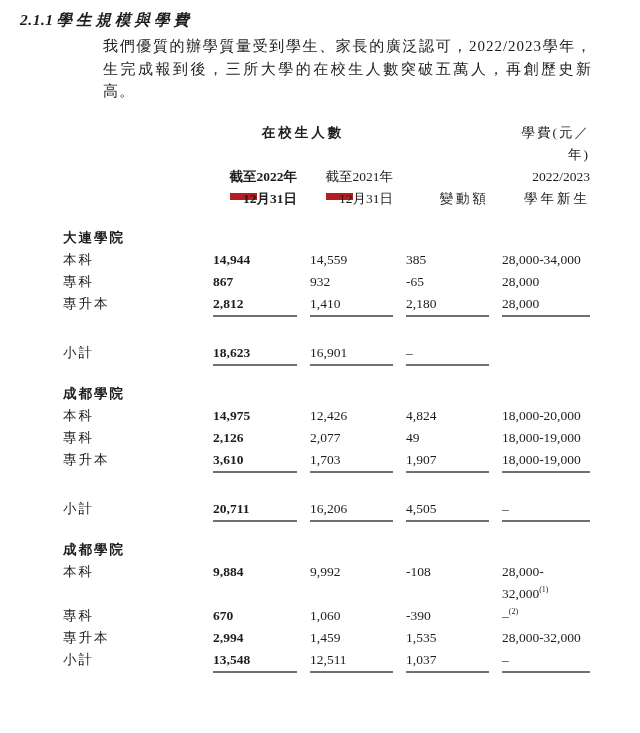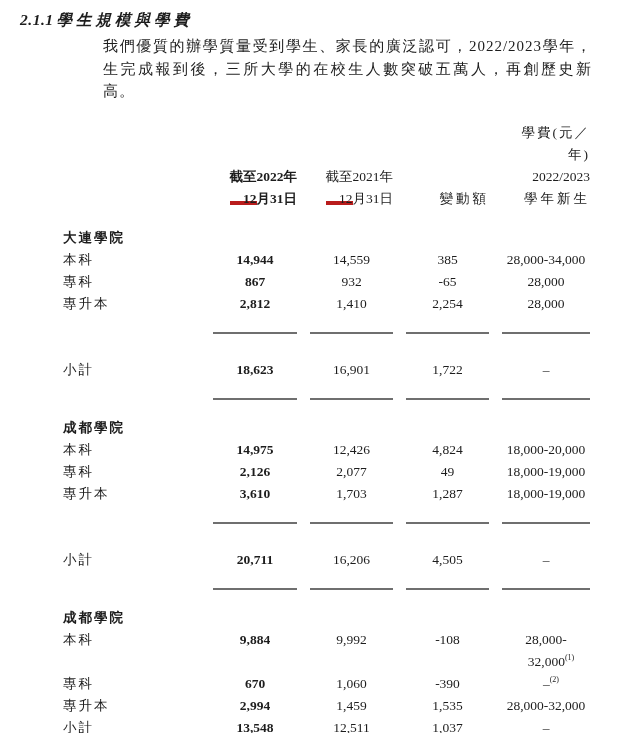--- a/index.html
+++ b/index.html
@@ -32,24 +32,24 @@
     line-height: 22px;
   }
   .cell { min-height: 22px; }
   .right { text-align: right; }
   .center { text-align: center; }
   .bold { font-weight: 700; }
   .cjk { letter-spacing: 2px; }
   .cjk3 { letter-spacing: 3px; }
   .span23 { grid-column: 2 / 4; }
   .col5 { grid-column: 5; }
-  .num { text-align: center; }
-  .u { border-bottom: 4px solid #b91c1c; padding-bottom: 17px; }
-
-  .rule .num { border-bottom: 2px solid #6f6f6f; padding-bottom: 17px; }
+  .num { text-align: left; }
+  .u { border-bottom: 7px solid #b91c1c; padding-bottom: 9px; }
+
+  .rule .num { border-bottom: 2px solid #6f6f6f; padding-bottom: 0; }
 
   .section-name { margin-top: 17px; }
   .subtotal-gap { margin-top: 25px; }
   .section-gap { }
 
   .feecell { position: relative; }
   .fnote {
     font-size: 8px; vertical-align: super; line-height: 0;
     margin-right: -10px; letter-spacing: 0;
   }
@@ -66,20 +66,21 @@
   <div class="para">
     <div class="pline">我們優質的辦學質量受到學生、家長的廣泛認可，2022/2023學年，</div>
     <div class="pline">生完成報到後，三所大學的在校生人數突破五萬人，再創歷史新</div>
     <div class="pline last">高。</div>
   </div>
 
   <div class="dtable">
 
     <div class="trow">
       <div class="cell"></div>
+      <div class="cell span23 center bold cjk3">在校生人數</div>
       <div class="cell"></div>
       <div class="cell col5 right cjk">學費(元／年)</div>
     </div>
 
     <div class="trow">
       <div class="cell"></div>
       <div class="cell right bold"><span class="u">截至</span><span>2022年</span></div>
       <div class="cell right"><span class="u">截至</span><span>2021年</span></div>
       <div class="cell"></div>
       <div class="cell right">2022/2023</div>
@@ -110,29 +111,28 @@
       <div class="cell num bold">867</div>
       <div class="cell num">932</div>
       <div class="cell num">-65</div>
       <div class="cell num feecell"><span>28,000</span></div>
     </div>
 
     <div class="trow rule">
       <div class="cell cjk">專升本</div>
       <div class="cell num bold">2,812</div>
       <div class="cell num">1,410</div>
-      <div class="cell num">2,254</div>
+      <div class="cell num">2,180</div>
       <div class="cell num feecell"><span>28,000</span></div>
     </div>
 
     <div class="trow rule subtotal-gap">
       <div class="cell cjk">小計</div>
       <div class="cell num bold">18,623</div>
       <div class="cell num">16,901</div>
-      <div class="cell num">1,722</div>
       <div class="cell num feecell"><span>–</span></div>
     </div>
 
     <div class="trow section-name section-gap">
       <div class="cell bold cjk">成都學院</div>
     </div>
 
     <div class="trow">
       <div class="cell cjk">本科</div>
       <div class="cell num bold">14,975</div>
@@ -146,21 +146,21 @@
       <div class="cell num bold">2,126</div>
       <div class="cell num">2,077</div>
       <div class="cell num">49</div>
       <div class="cell num feecell"><span>18,000-19,000</span></div>
     </div>
 
     <div class="trow rule">
       <div class="cell cjk">專升本</div>
       <div class="cell num bold">3,610</div>
       <div class="cell num">1,703</div>
-      <div class="cell num">1,287</div>
+      <div class="cell num">1,907</div>
       <div class="cell num feecell"><span>18,000-19,000</span></div>
     </div>
 
     <div class="trow rule subtotal-gap">
       <div class="cell cjk">小計</div>
       <div class="cell num bold">20,711</div>
       <div class="cell num">16,206</div>
       <div class="cell num">4,505</div>
       <div class="cell num feecell"><span>–</span></div>
     </div>

